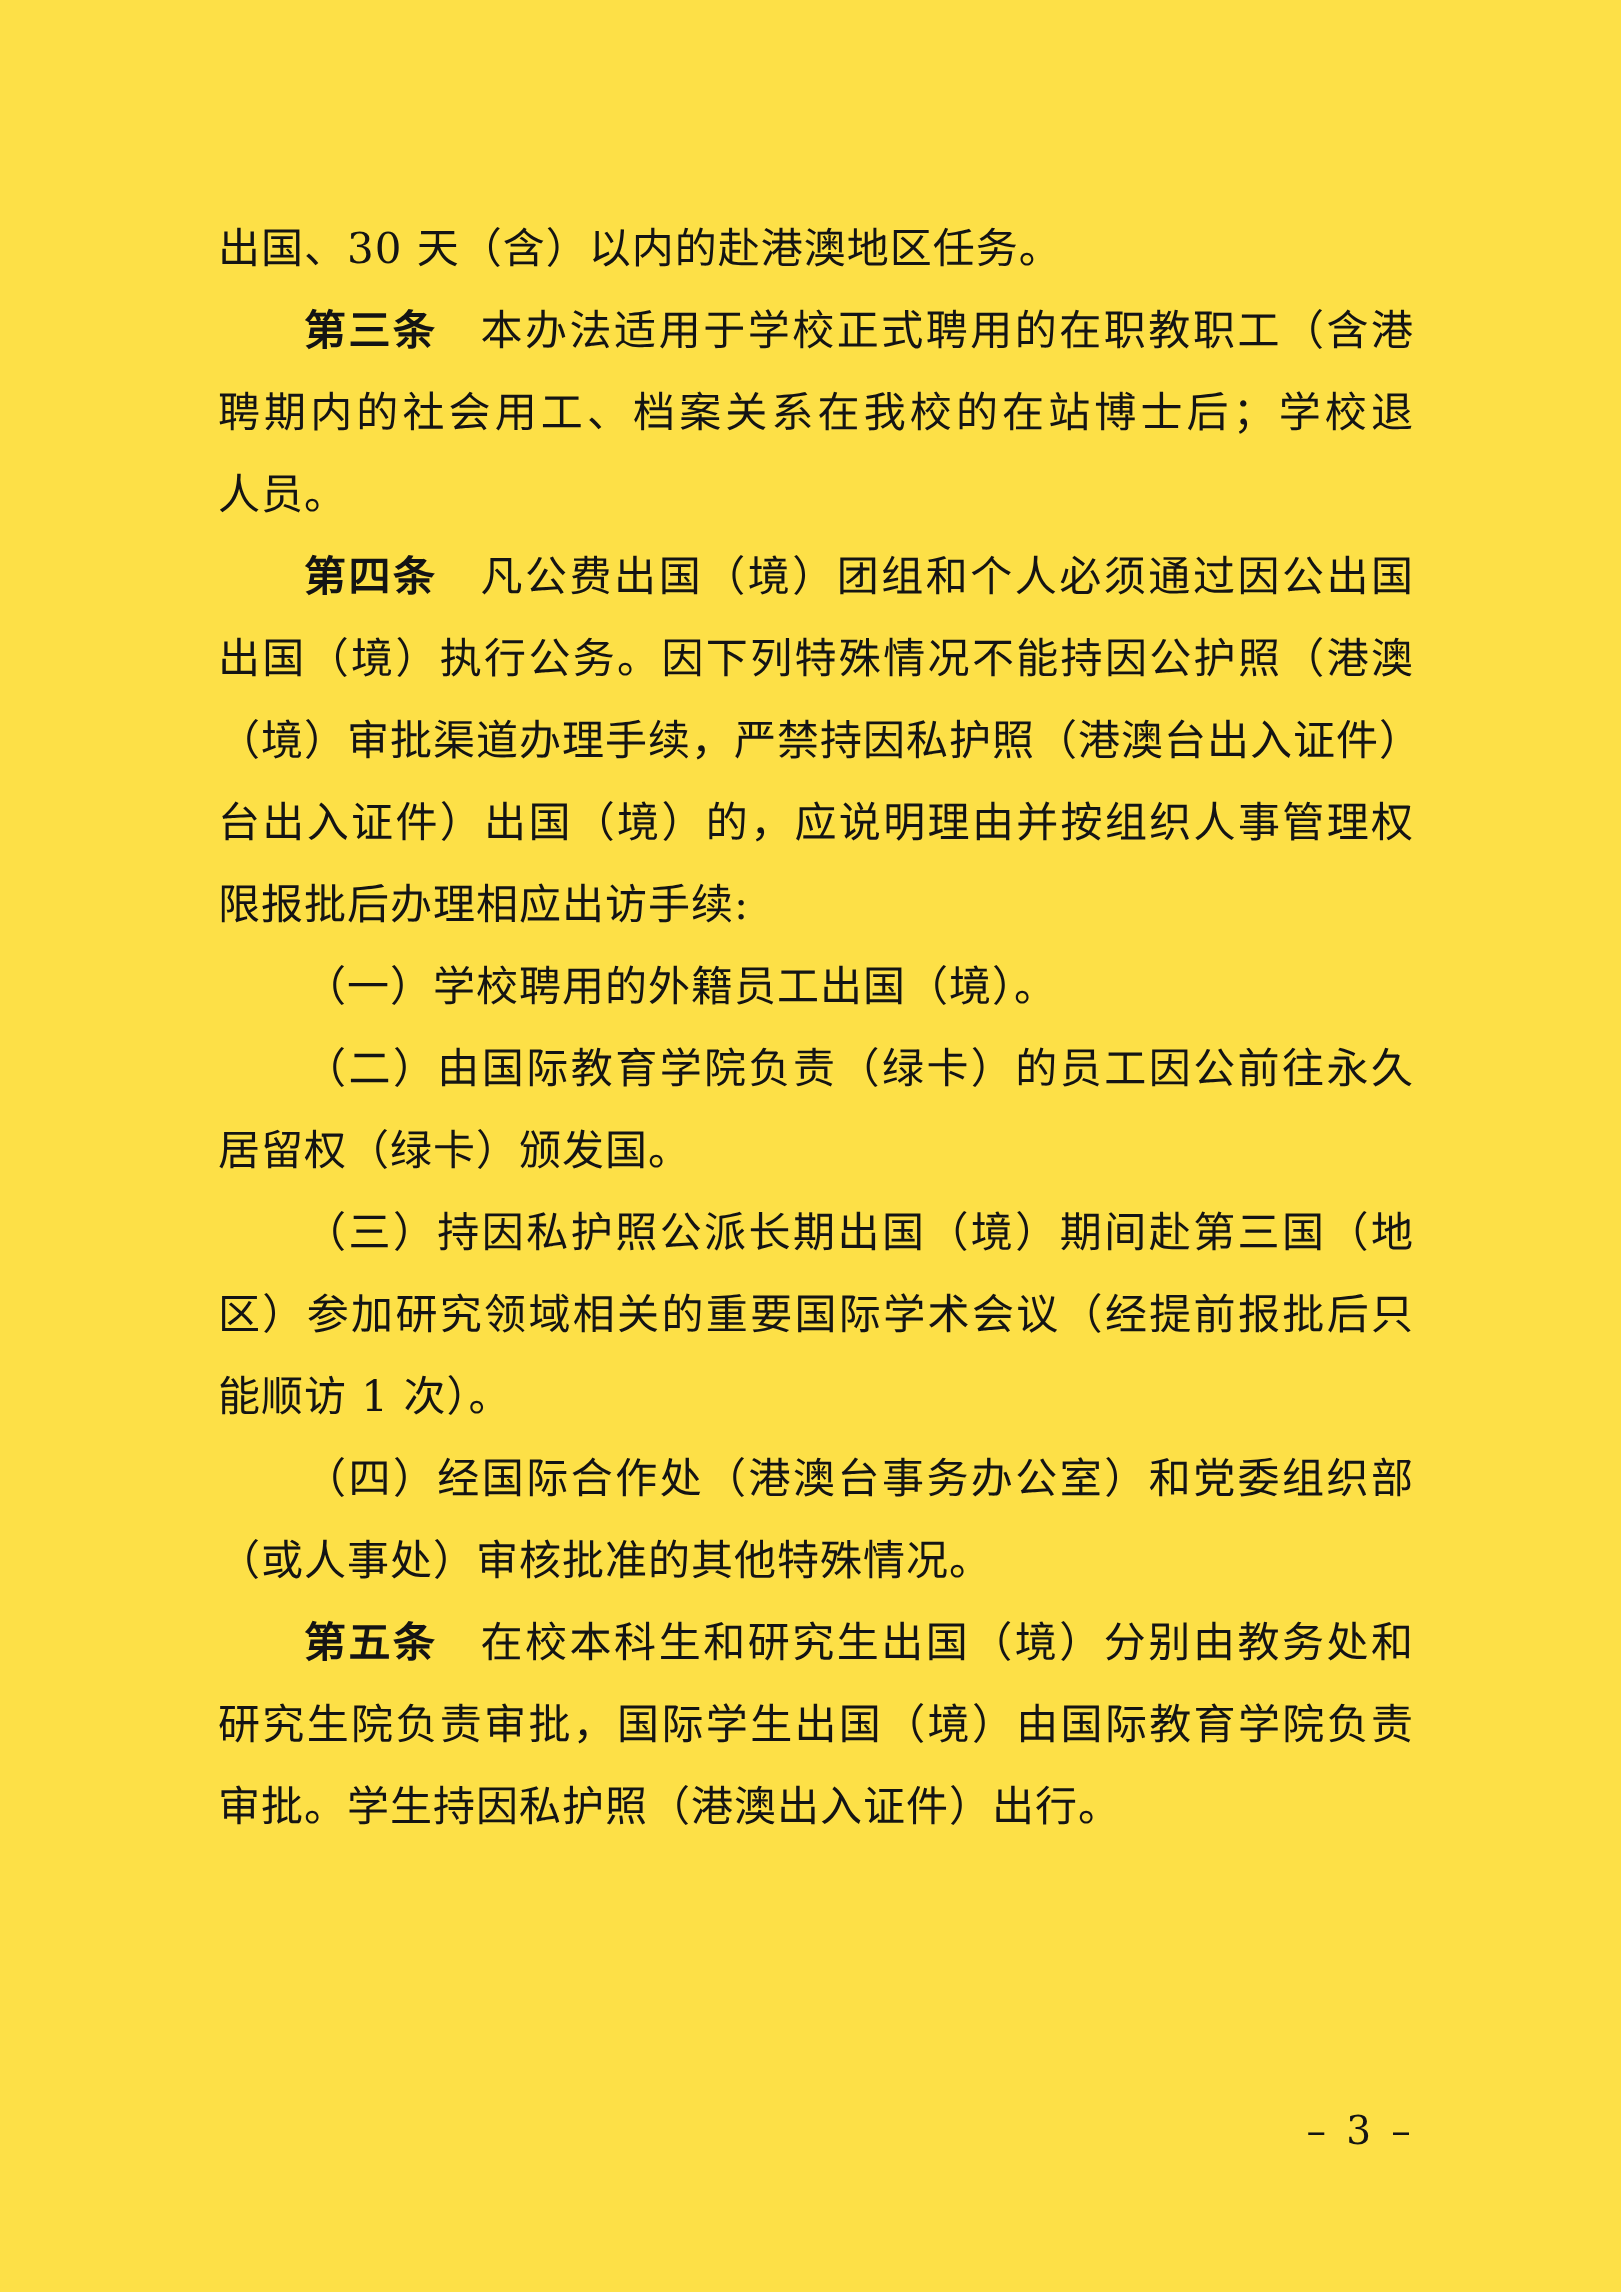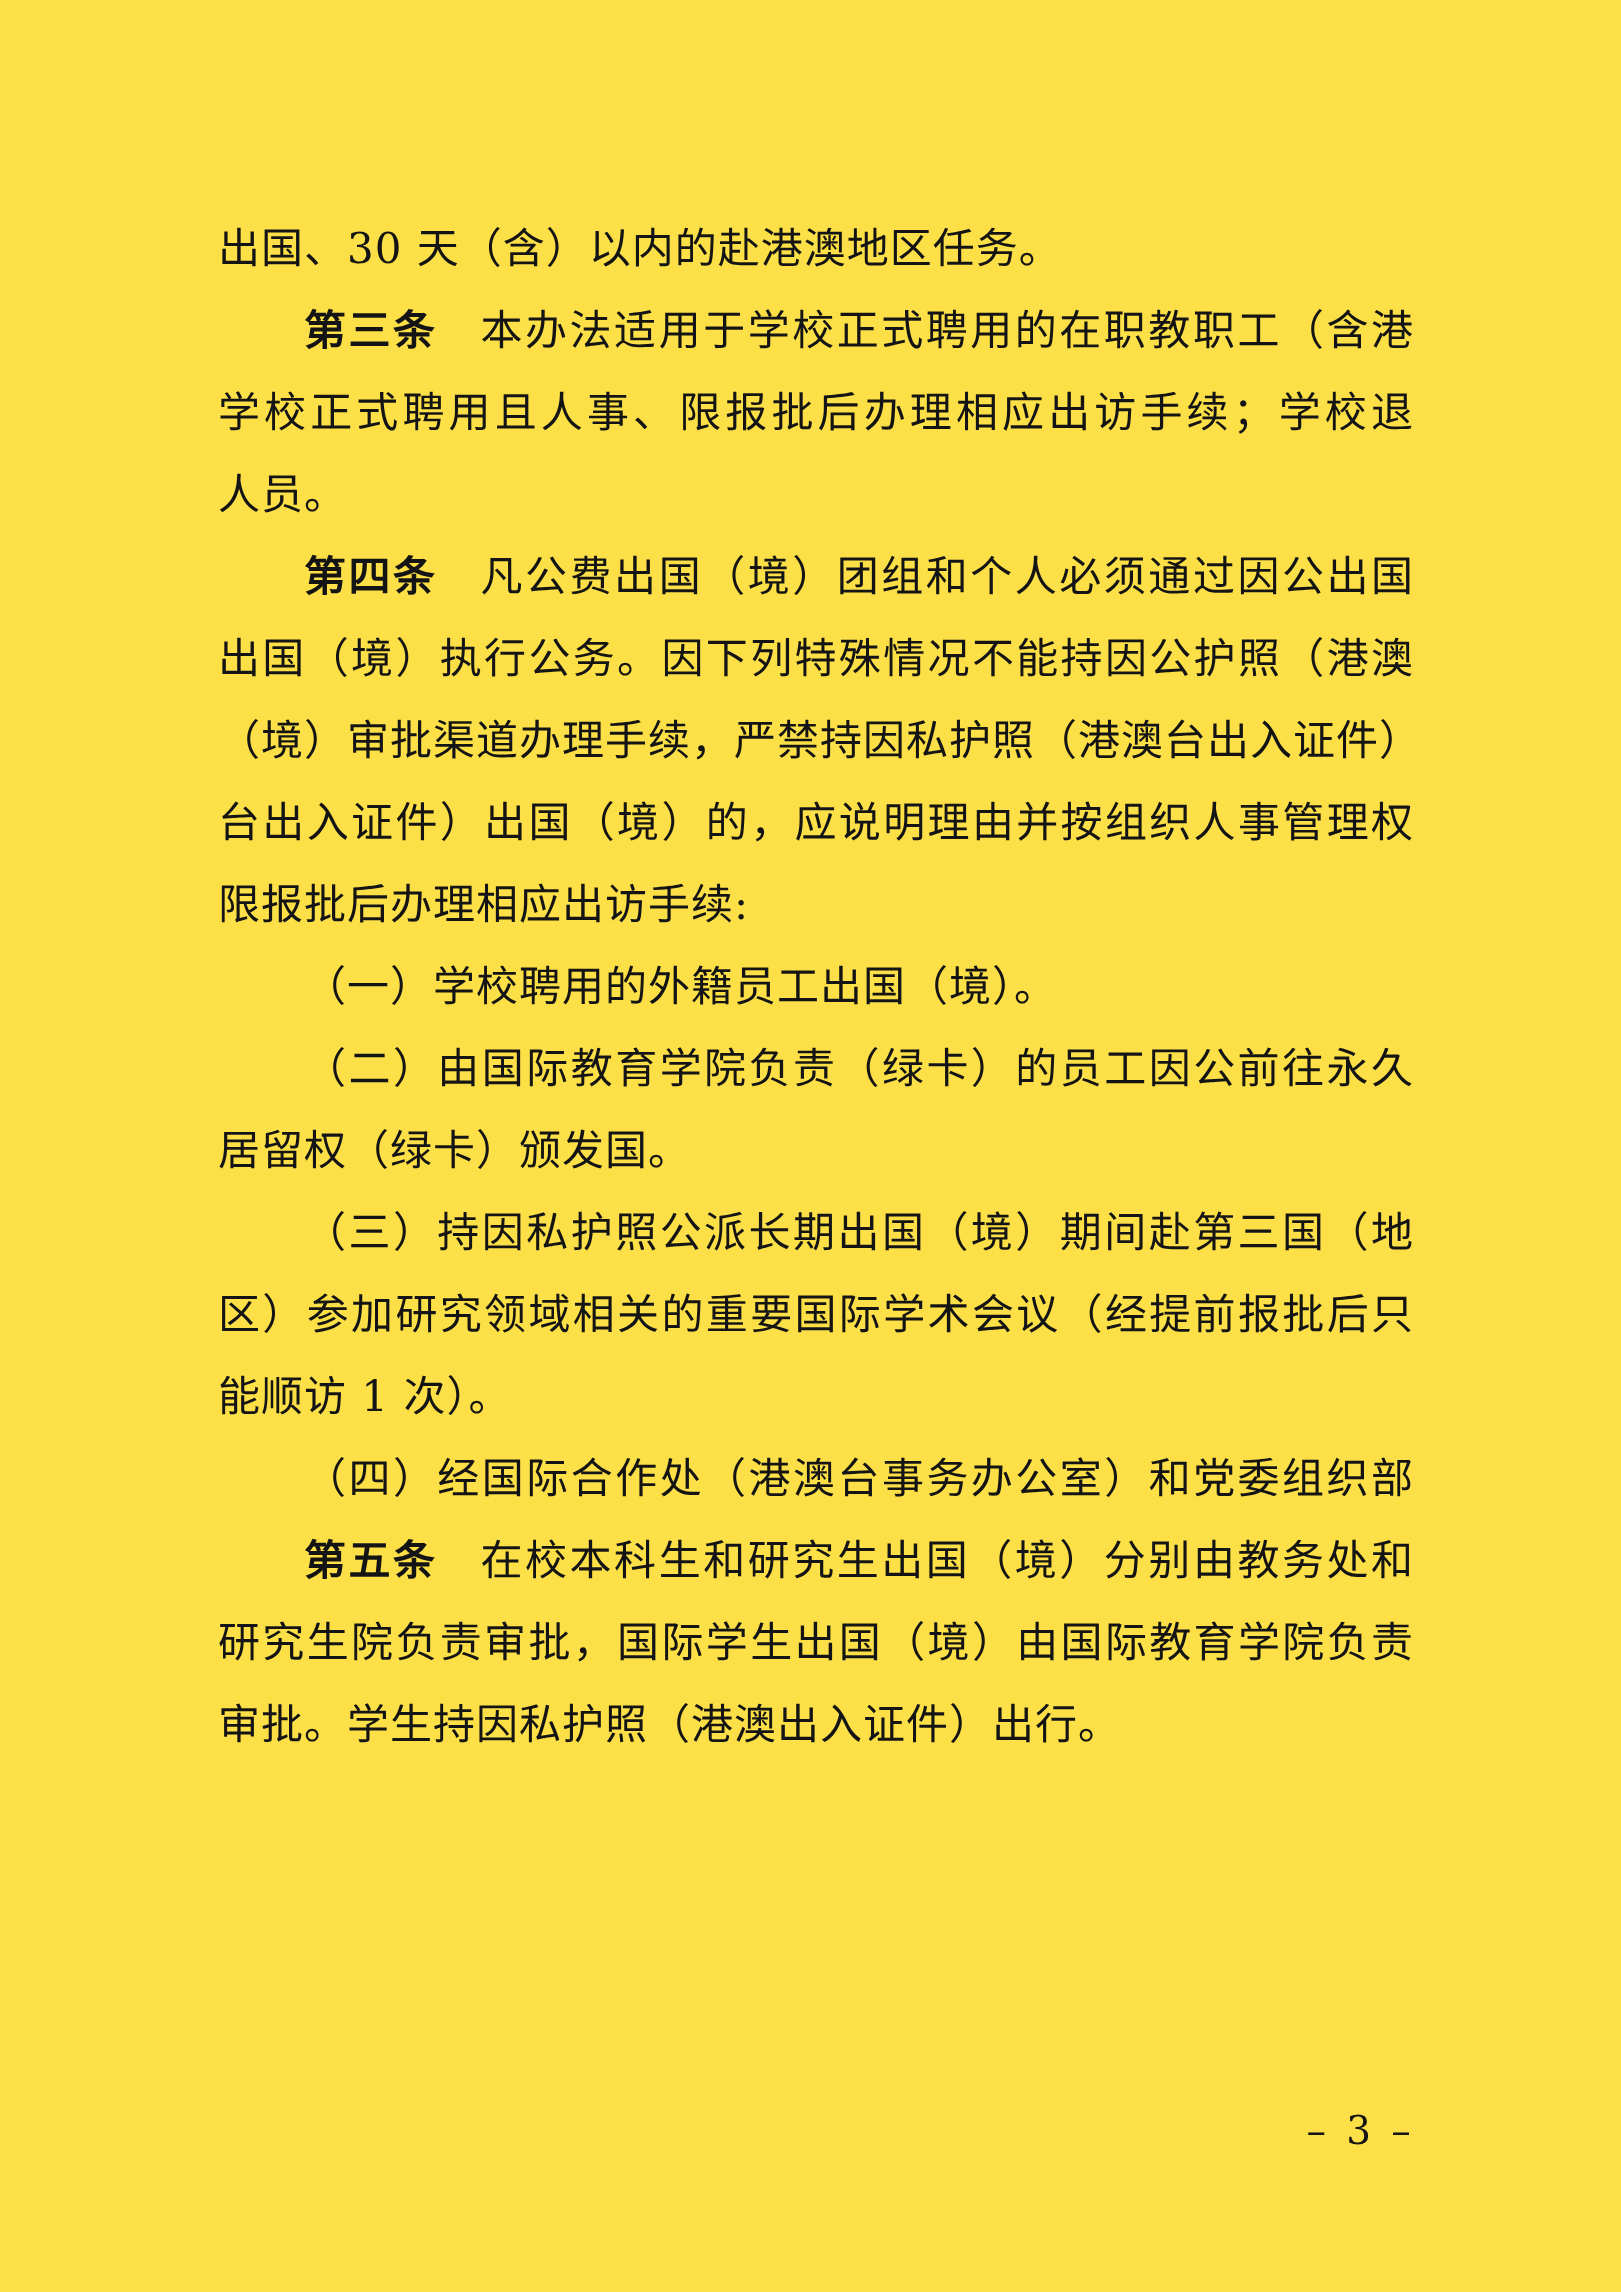--- a/index.html
+++ b/index.html
@@ -61,21 +61,21 @@
 
 <div class="page">
   <div class="content">
 
     <div class="line">出国、30 天（含）以内的赴港澳地区任务。</div>
 
     <div class="line indent full">
       <span class="head">第三条</span><span>本办法适用于学校正式聘用的在职教职工（含港</span>
     </div>
 
-    <div class="line full">学校正式聘用且人事、限报批后办理相应出访手续；学校退</div>
+    <div class="line full">聘期内的社会用工、档案关系在我校的在站博士后；学校退</div>
     <div class="line">人员。</div>
 
     <div class="line indent full">
       <span class="head">第四条</span><span>凡公费出国（境）团组和个人必须通过因公出国</span>
     </div>
 
     <div class="line full">出国（境）执行公务。因下列特殊情况不能持因公护照（港澳</div>
     <div class="line full">（境）审批渠道办理手续，严禁持因私护照（港澳台出入证件）</div>
     <div class="line full">台出入证件）出国（境）的，应说明理由并按组织人事管理权</div>
     <div class="line">限报批后办理相应出访手续:</div>
@@ -83,20 +83,21 @@
     <div class="line indent">（一）学校聘用的外籍员工出国（境）。</div>
 
     <div class="line indent full">（二）由国际教育学院负责（绿卡）的员工因公前往永久</div>
     <div class="line">居留权（绿卡）颁发国。</div>
 
     <div class="line indent full">（三）持因私护照公派长期出国（境）期间赴第三国（地</div>
     <div class="line full">区）参加研究领域相关的重要国际学术会议（经提前报批后只</div>
     <div class="line">能顺访 1 次）。</div>
 
     <div class="line indent full">（四）经国际合作处（港澳台事务办公室）和党委组织部</div>
+    <div class="line">（或人事处）审核批准的其他特殊情况。</div>
 
     <div class="line indent full">
       <span class="head">第五条</span><span>在校本科生和研究生出国（境）分别由教务处和</span>
     </div>
 
     <div class="line full">研究生院负责审批，国际学生出国（境）由国际教育学院负责</div>
     <div class="line">审批。学生持因私护照（港澳出入证件）出行。</div>
 
 
   </div>

